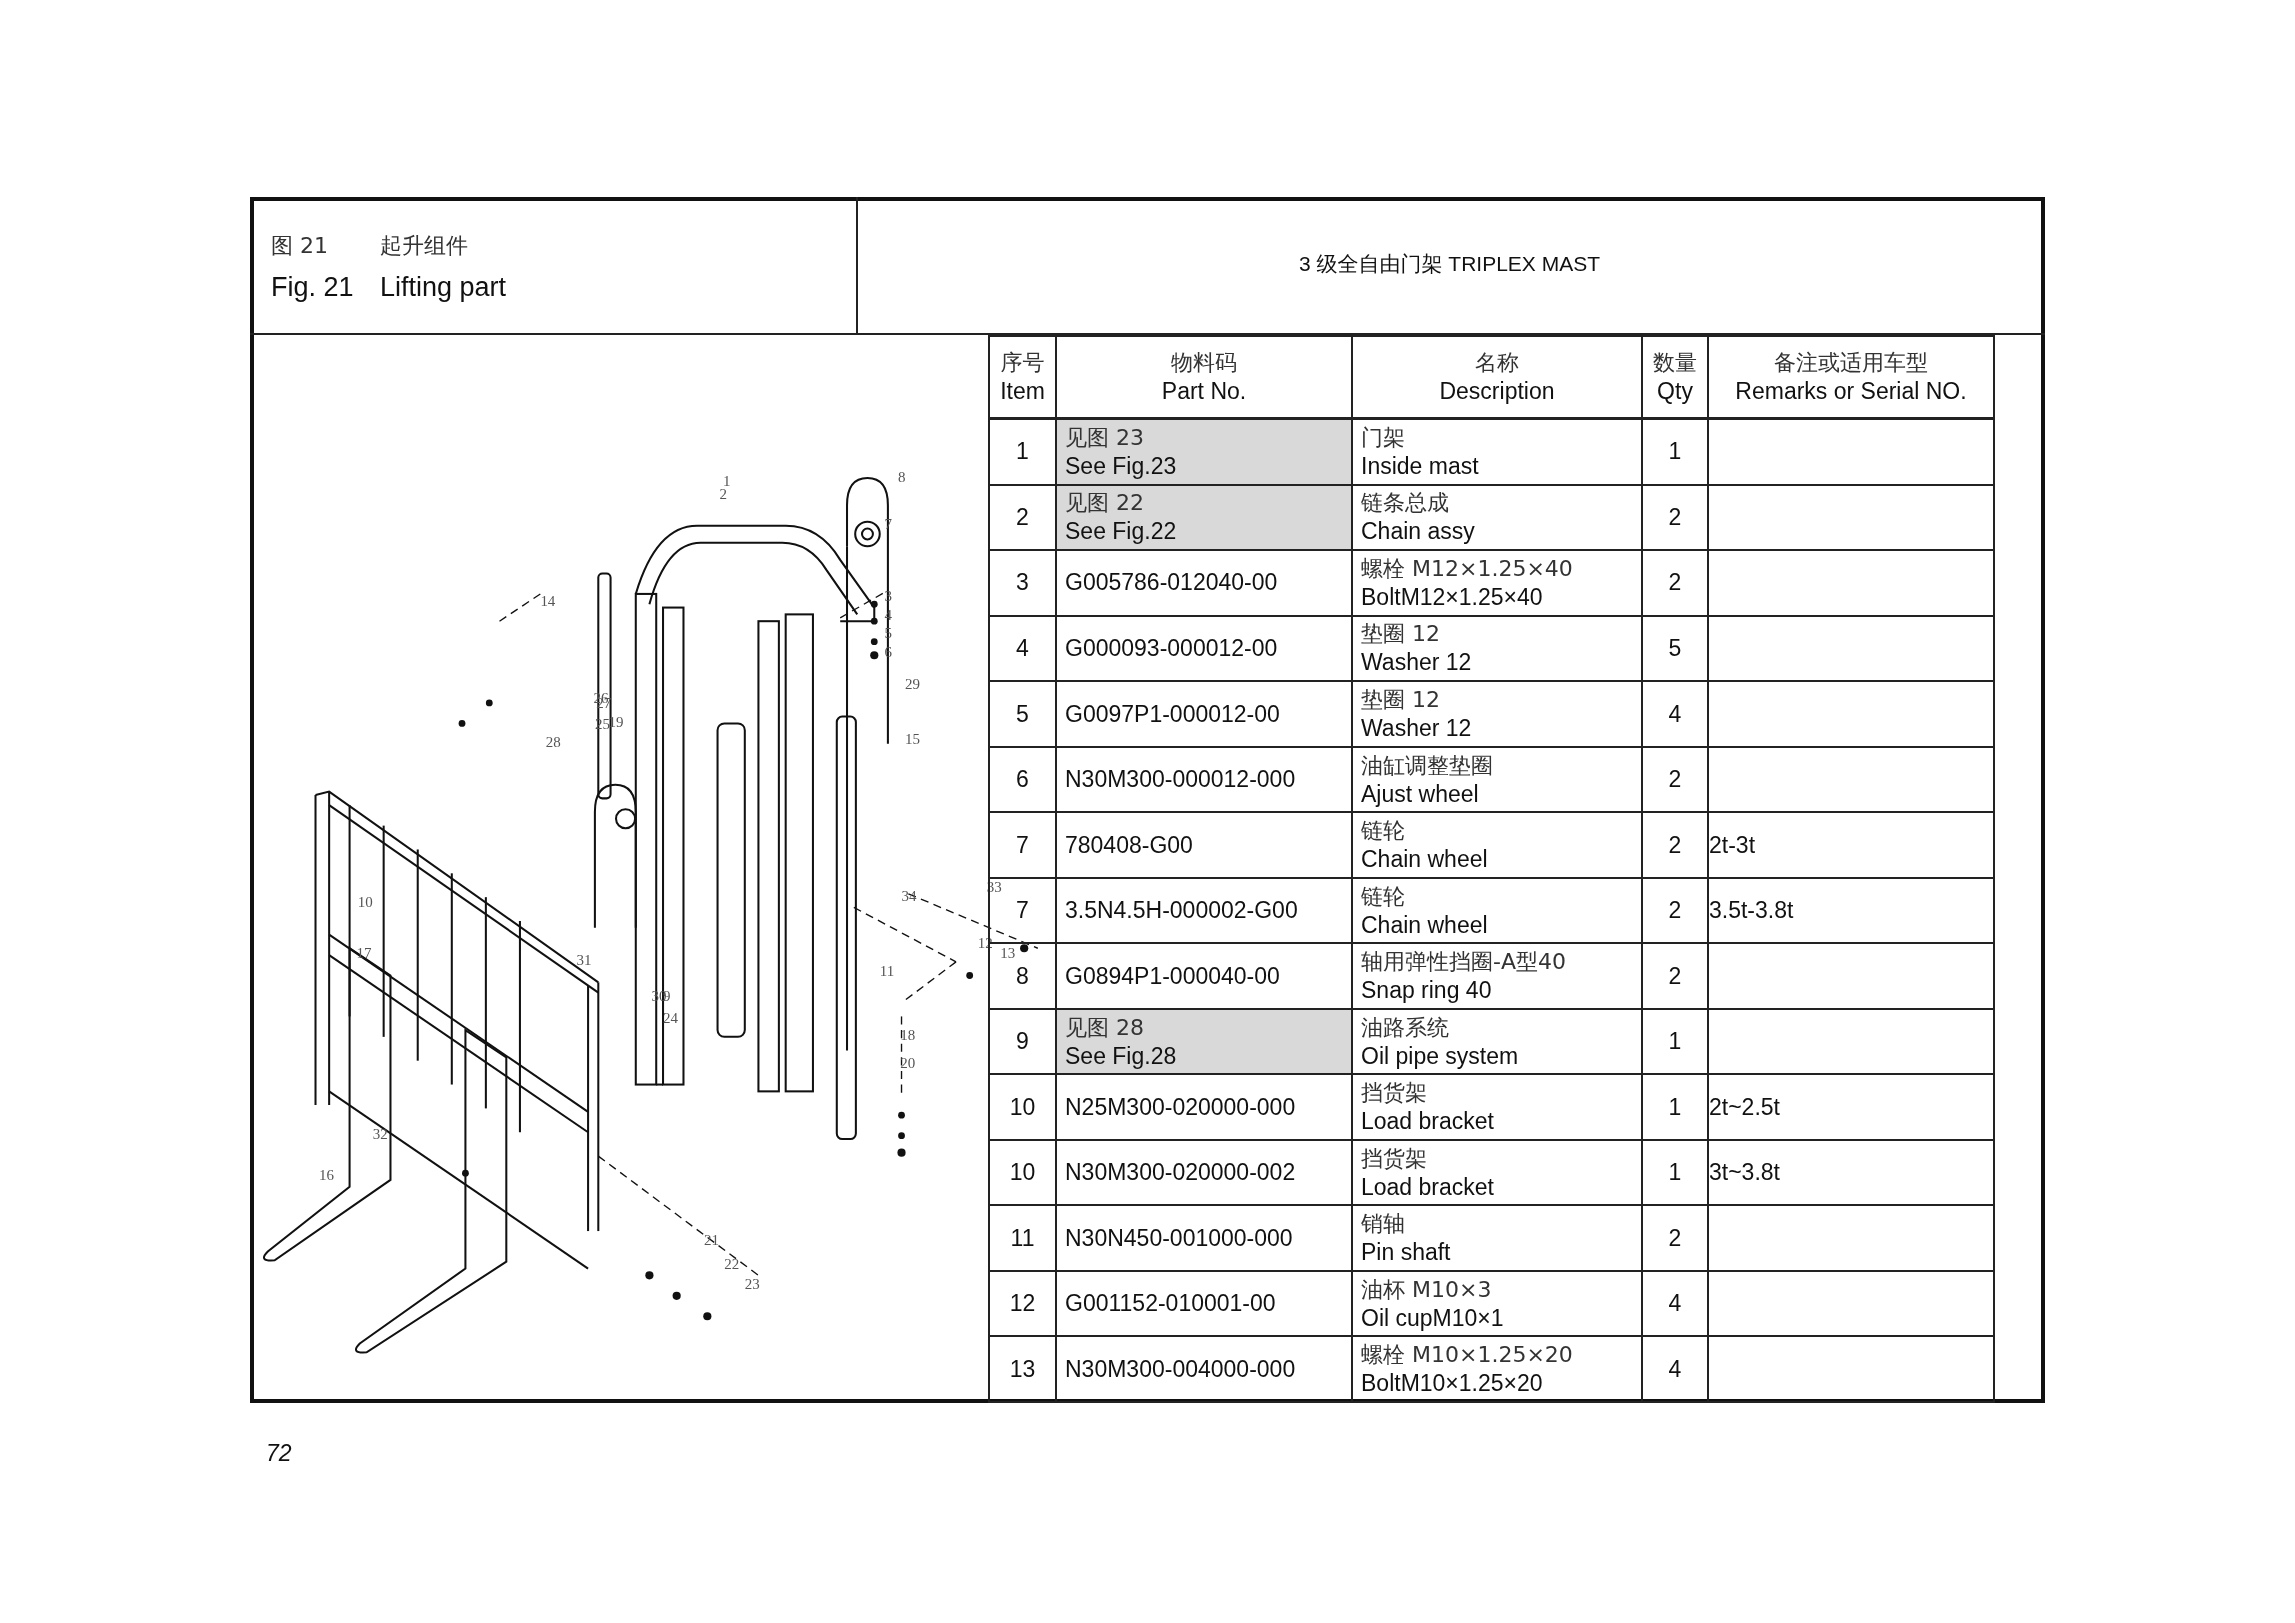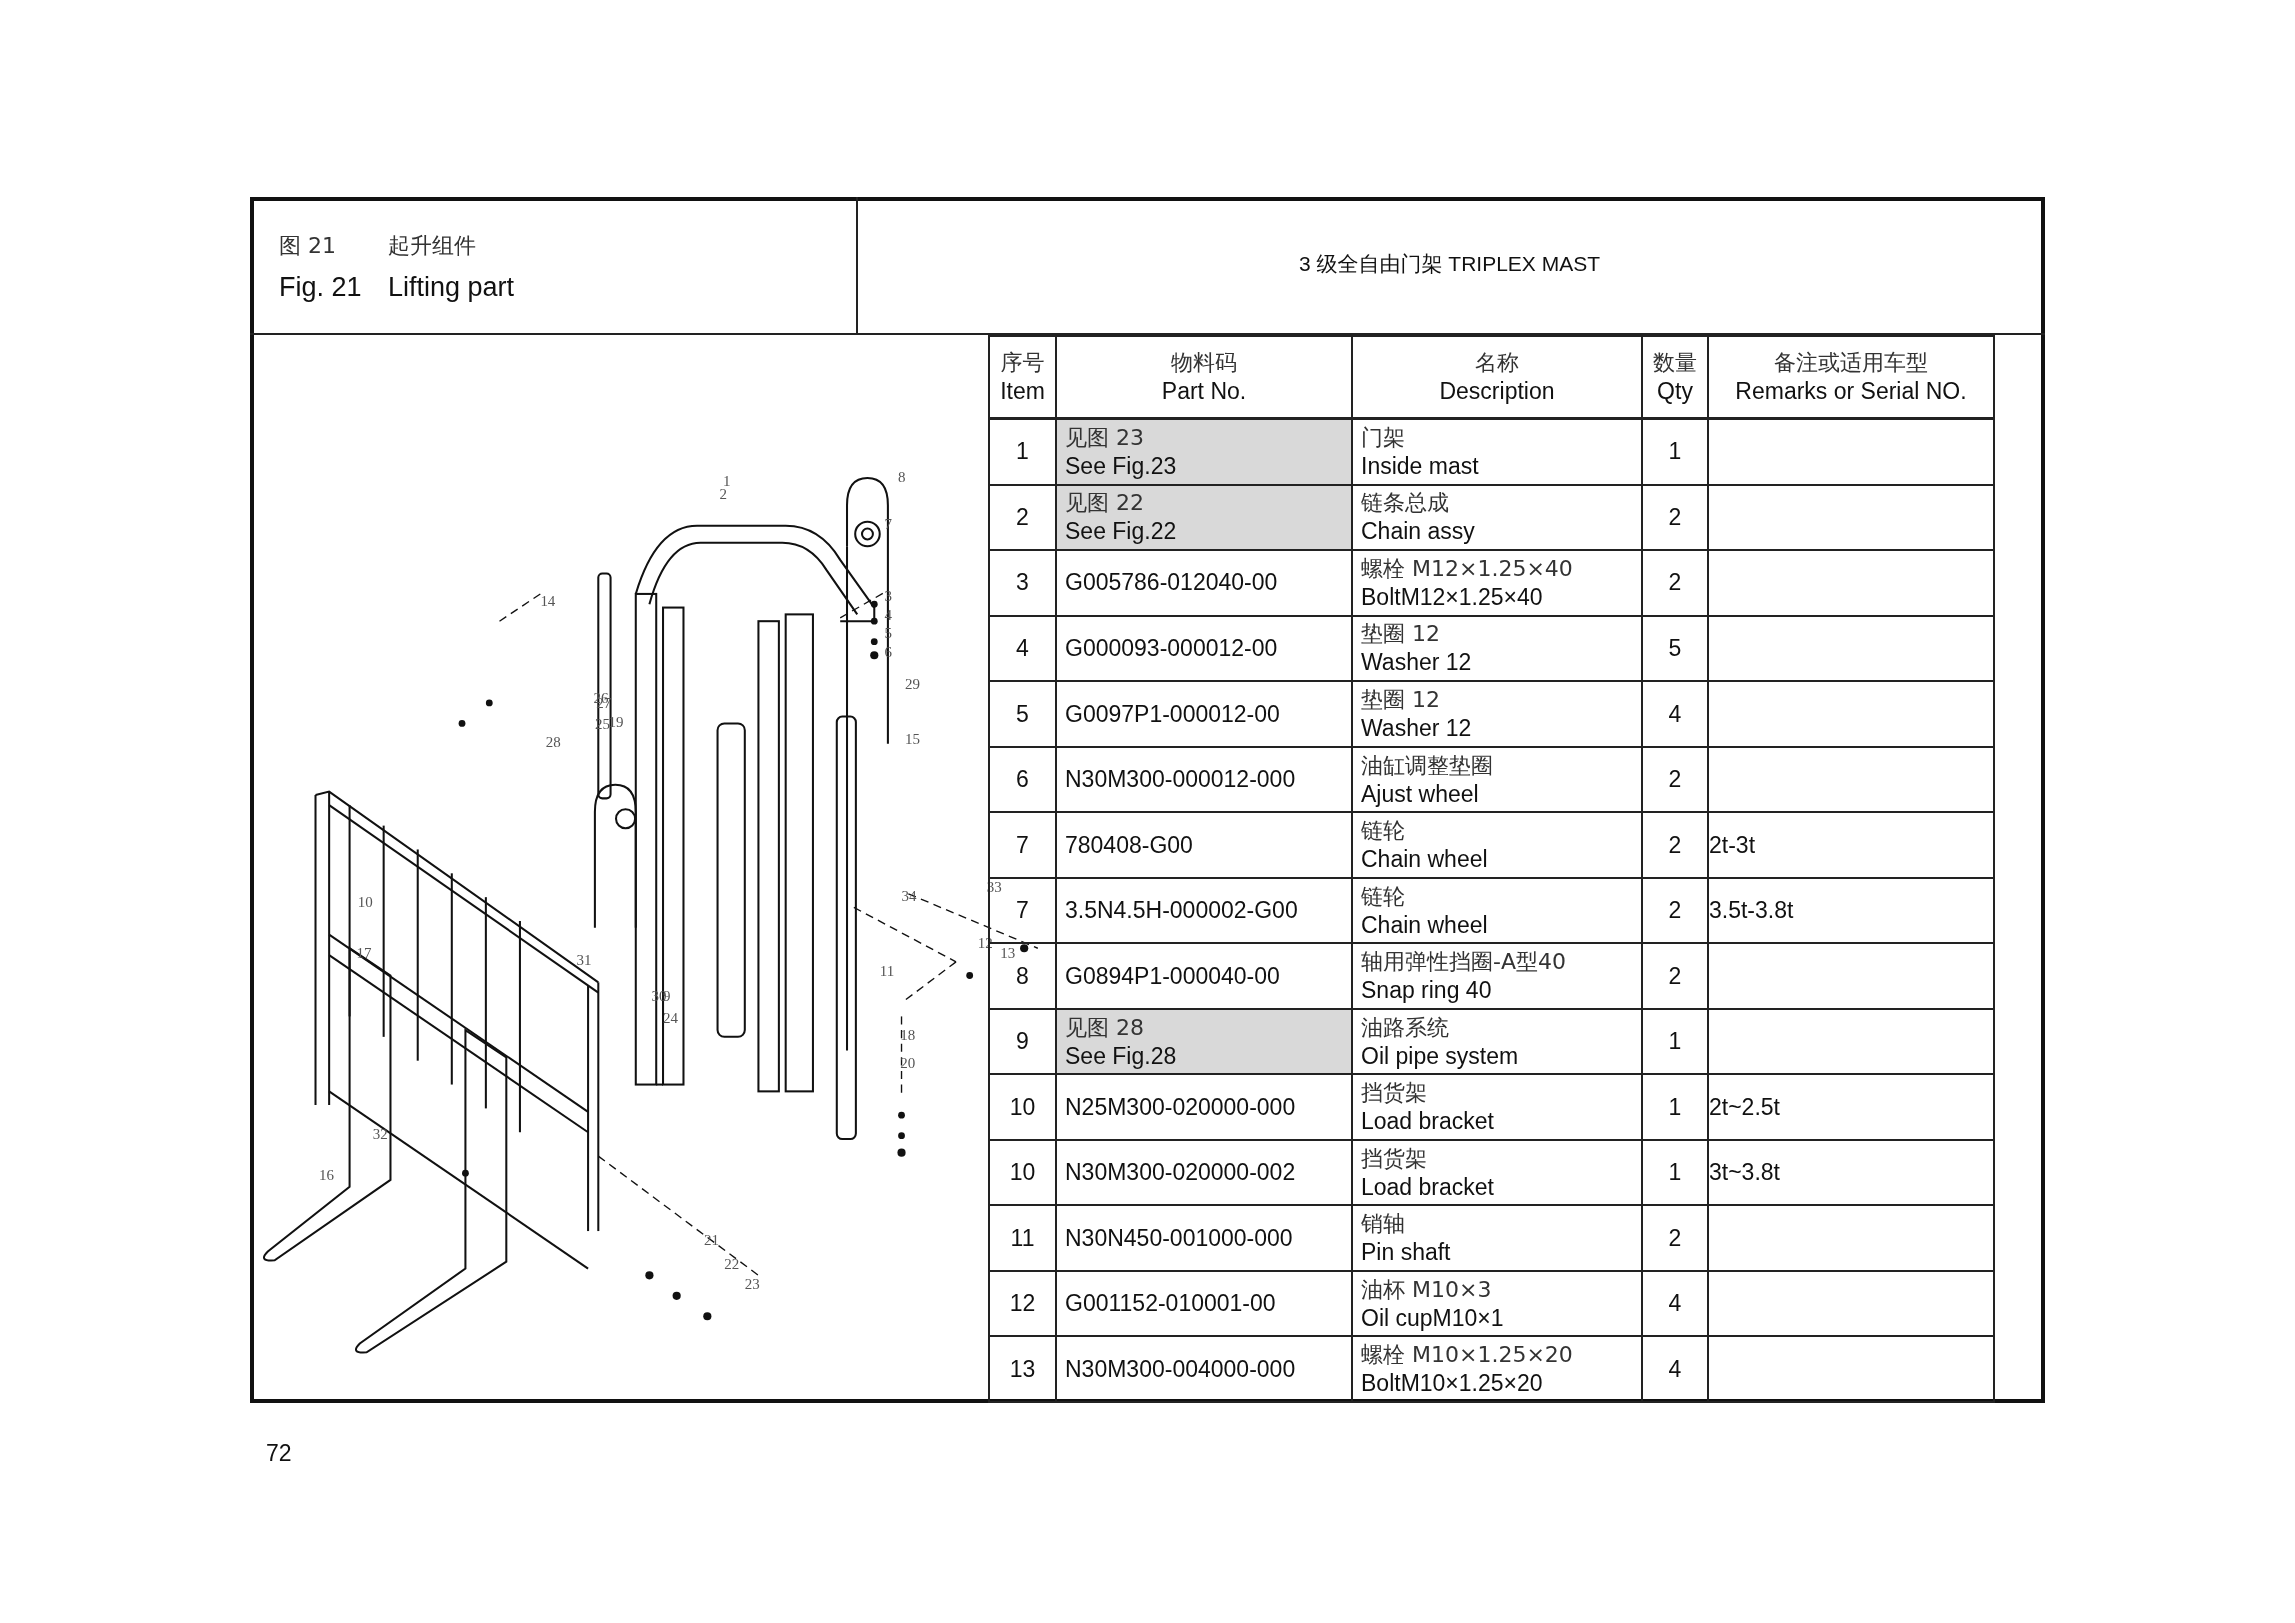--- a/index.html
+++ b/index.html
@@ -2,40 +2,40 @@
 <html style="font-size:11px"><head>
 <meta charset="utf-8">
 <style>
   html, body { margin:0; padding:0; background:#ffffff; }
   body { width:2295px; height:1623px; position:relative; overflow:hidden;
          font-family:"Liberation Sans", "DejaVu Sans", sans-serif; color:#111; }
   .frame { position:absolute; left:250px; top:197px; width:1795px; height:1206px;
            border:4.1px solid #111; box-sizing:border-box; }
   .hdr-divider-h { position:absolute; left:250px; top:333px; width:1795px; height:2px; background:#222; }
   .hdr-divider-v { position:absolute; left:856px; top:197px; width:2px; height:138px; background:#222; }
-  .fig-title { position:absolute; left:271px; font-size:27px; line-height:33px; white-space:nowrap;margin-left:8px; }
+  .fig-title { position:absolute; left:271px; font-size:27px; line-height:33px; white-space:nowrap; }
   .fig-title .num { display:inline-block; width:109px; }
   .fig-title-cn { top:228px; }
   .fig-title-en { top:271px; }
   .mast-title { position:absolute; left:858px; top:247px; width:1183px; text-align:center;
                 font-size:21px; line-height:33px; }
   .diagram { position:absolute; left:254px; top:335px; width:784px; height:1063px; }
   table.parts { position:absolute; left:988px; top:335px; width:1006px; height:1068px;
                 border-collapse:collapse; table-layout:fixed; }
   table.parts td, table.parts th { border:2px solid #222; padding:0; font-weight:normal;
                 font-size:23px; line-height:29px; vertical-align:middle; }
   table.parts th { text-align:center; height:77px; }
   table.parts td { height:61px; }
   table.parts tr.head-row th { border-bottom:3.4px solid #222; }
   table.parts td.c-item, table.parts td.c-qty { text-align:center; }
   table.parts td.c-part, table.parts td.c-desc { padding-left:8px; text-align:left; }
   table.parts td.c-rem { text-align:left; }
   table.parts td.shaded { background:#d9d9d9; }
   .cn { font-family:"DejaVu Sans", sans-serif; font-size:22px; color:#333; }
-  .page-num { position:absolute; left:266px; top:1440px; font-size:23px; }
+  .page-num { position:absolute; left:266px; top:1440px; font-size:23px;font-style:italic; }
   .callout { font-family:"Liberation Serif", serif; font-size:22px; fill:#555; }
 </style>
 </head>
 <body>
 
 <div class="frame"></div>
 <div class="hdr-divider-h"></div>
 <div class="hdr-divider-v"></div>
 
 <div class="fig-title fig-title-cn">

